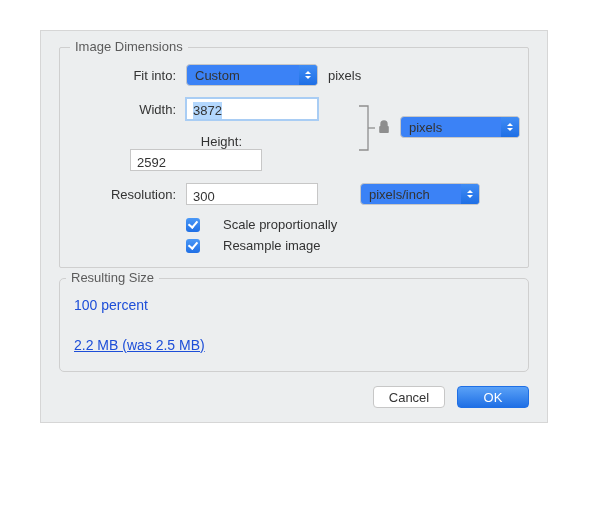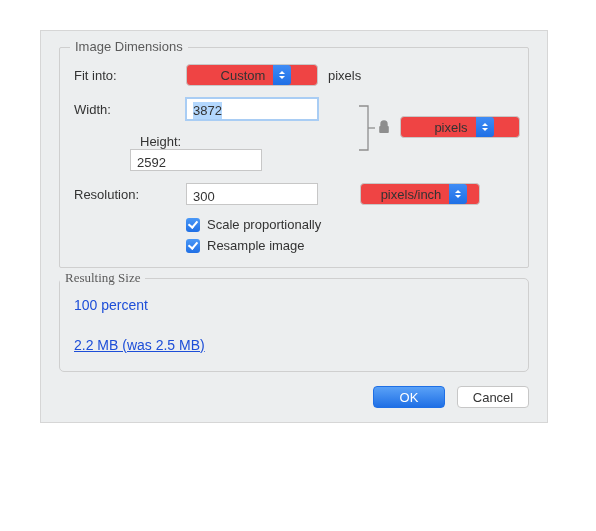--- a/index.html
+++ b/index.html
@@ -43,39 +43,39 @@
       font-size: 13px;
     }
     .row {
       display: flex;
       align-items: center;
       margin-bottom: 12px;
     }
     .row:last-child { margin-bottom: 0; }
     .label {
       width: 112px;
-      text-align: left;
+      text-align: right;
       padding-right: 10px;
       font-size: 13px;
       color: #333;
     }
     .selected-input {
       border: 1px solid #8fb7e8;
       outline: 2px solid #a9cdf4;
       outline-offset: -1px;
     }
     .selected-input .seltext {
       background: #b3d7fd;
       padding: 1px 0;
     }
     .dropdown {
       display: inline-flex;
       align-items: center;
-      justify-content: center;
-      background: #ef4444;
+      justify-content: space-between;
+      background: #3b82f6;
       border: 1px solid #c7c7c7;
       border-radius: 4px;
       height: 22px;
       padding: 0 0 0 8px;
       font-size: 13px;
       cursor: default;
     }
     .dropdown .arrow {
       width: 18px;
       height: 20px;
@@ -133,20 +133,21 @@
       align-items: center;
       justify-content: center;
     }
 
     .checkbox-row {
       display: flex;
       align-items: center;
       margin-left: 112px;
       margin-bottom: 6px;
       cursor: default;
+      gap: 16px;
     }
     .checkbox {
       width: 14px;
       height: 14px;
       border-radius: 3px;
       background: linear-gradient(#4a98f7,#1f6fe5);
       display: flex;
       align-items: center;
       justify-content: center;
       margin-right: 7px;
@@ -167,26 +168,25 @@
       border: 1px solid #cfcfcf;
       border-radius: 5px;
       padding: 18px 14px 18px 14px;
       margin-bottom: 14px;
       position: relative;
       background: #eceeef;
     }
     .result-title {
       position: absolute;
       top: -9px;
-      left: 0;
+      left: 6px;
       background: #eceeef;
       padding: 0 5px;
       color: #5b5b5b;
       font-size: 13px;
-      font-family: Liberation Serif, serif;
     }
     .result-line {
       font-size: 14px;
       color: #1d4ed8;
       margin-bottom: 24px;
     }
     .result-line:last-child { margin-bottom: 0; text-decoration: underline; }
 
     .button-row {
       display: flex;
@@ -311,21 +311,21 @@
     </div>
   </div>
 
   <div class="result-box">
     <div class="result-title">Resulting Size</div>
     <div class="result-line">100 percent</div>
     <div class="result-line">2.2 MB (was 2.5 MB)</div>
   </div>
 
   <div class="button-row">
+    <div class="btn btn-default">
+      <span>Cancel</span>
+    </div>
     <div class="btn btn-primary">
       <span>OK</span>
     </div>
-    <div class="btn btn-default">
-      <span>Cancel</span>
-    </div>
   </div>
 
 </div>
 
 </body></html>

